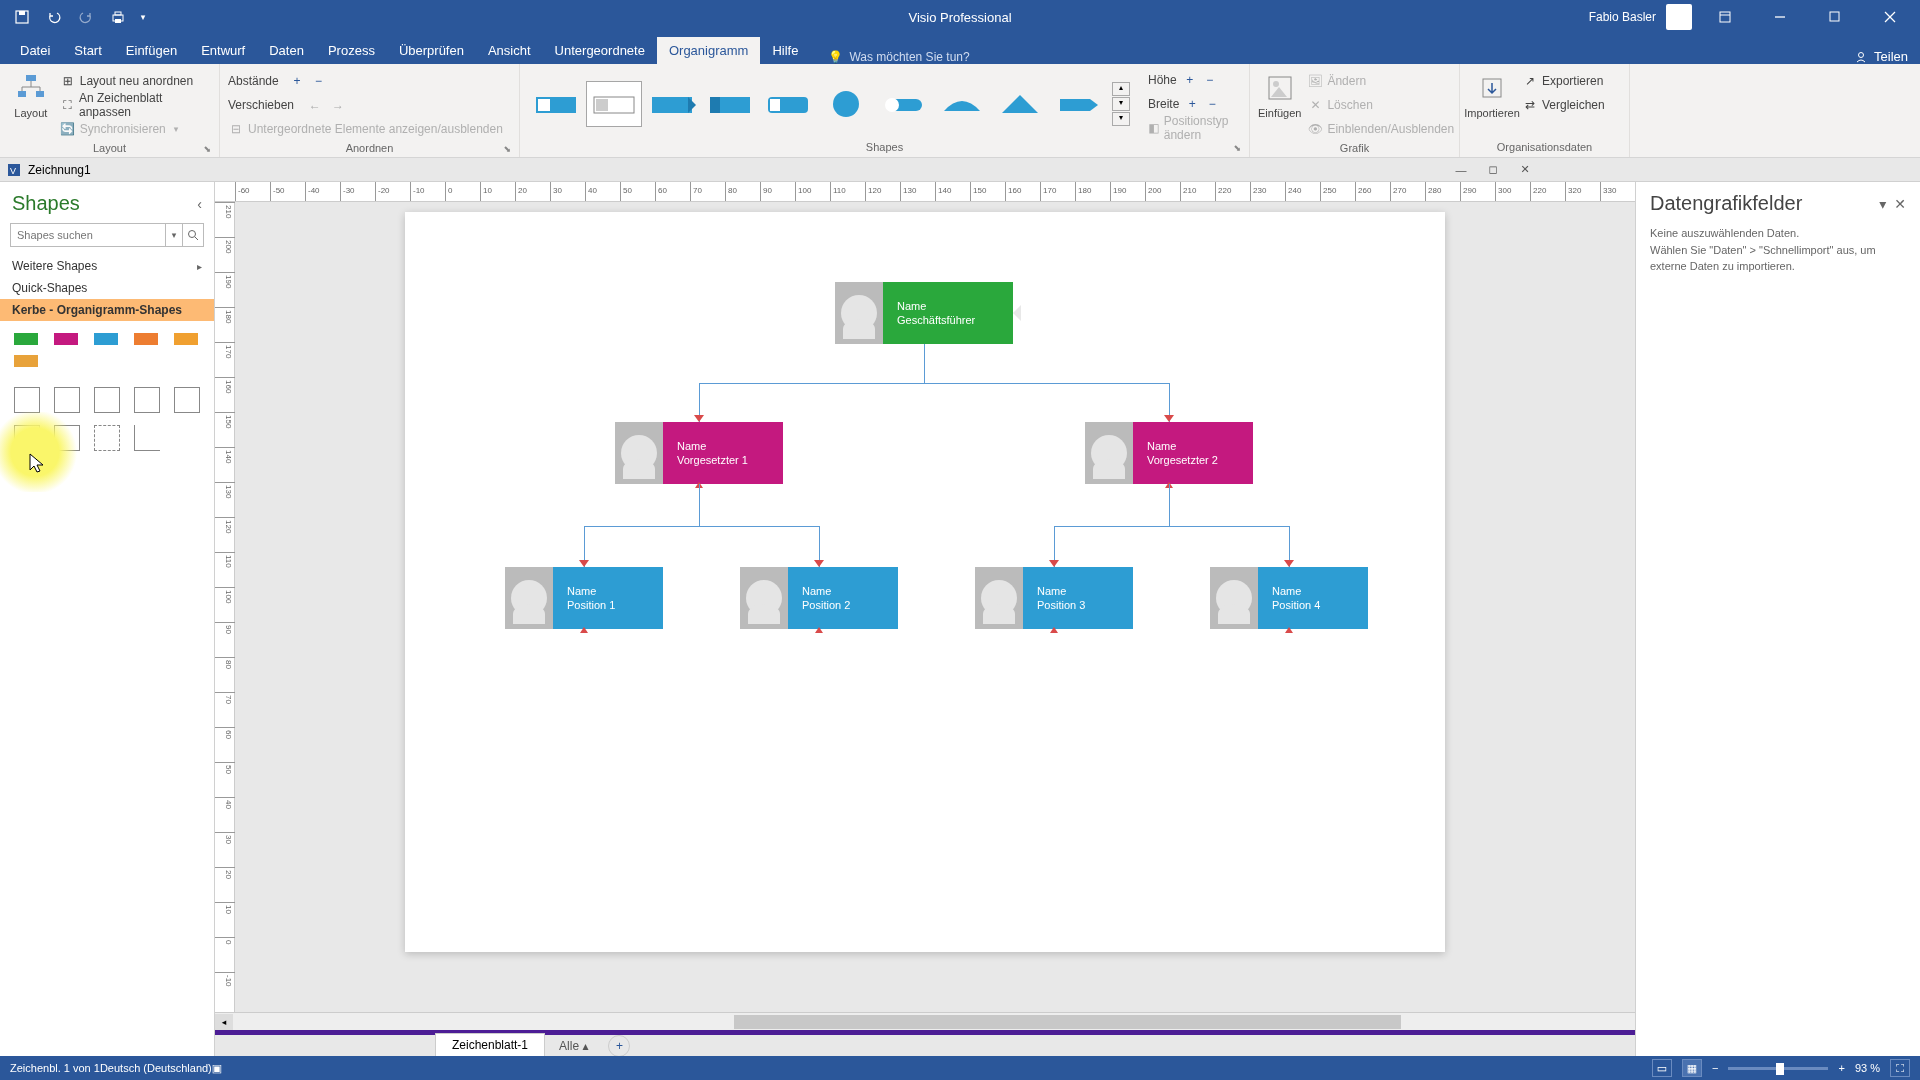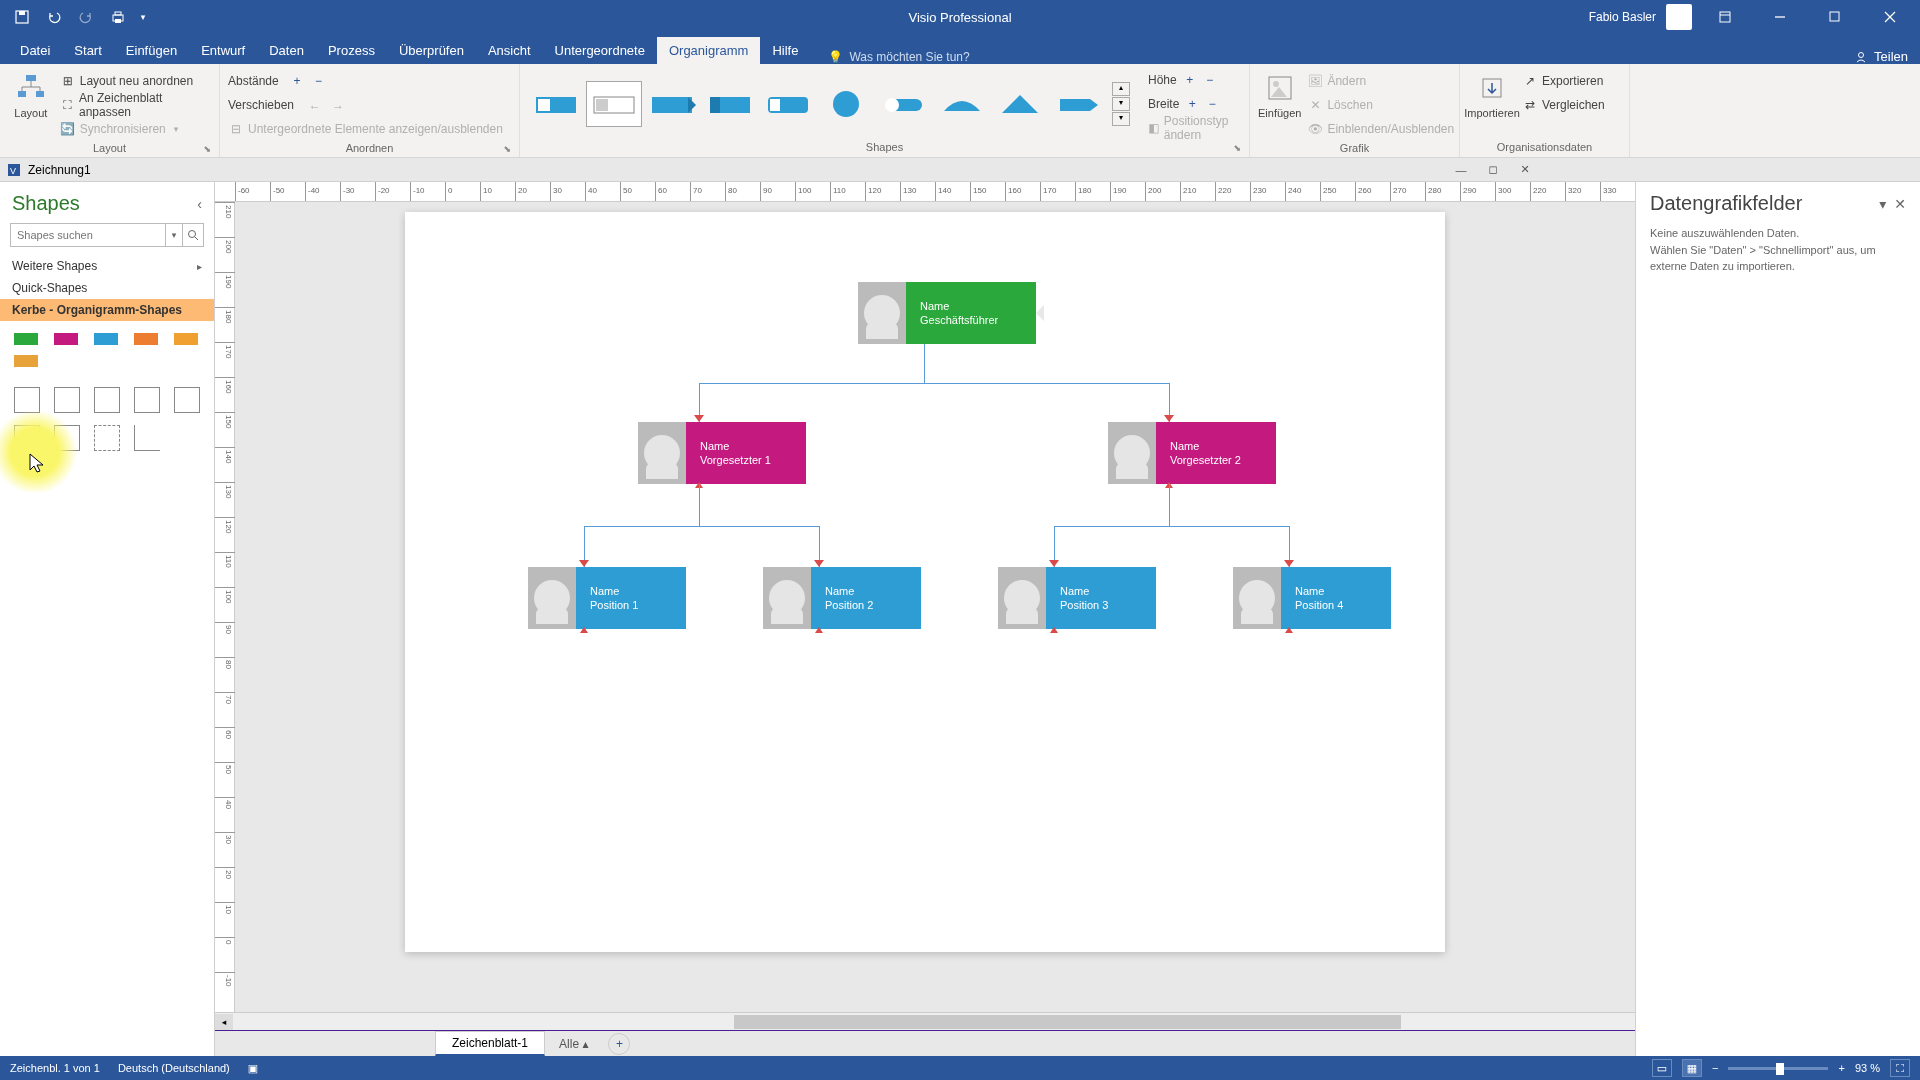--- a/index.html
+++ b/index.html
@@ -67,54 +67,54 @@
 
 .canvas-wrap { flex: 1; display: flex; flex-direction: column; background: #f0f0f0; position: relative; }
 .ruler-h { height: 20px; background: #fff; border-bottom: 1px solid #ccc; position: relative; overflow: hidden; font-size: 8px; color: #666; }
 .ruler-h .tick { position: absolute; top: 0; border-left: 1px solid #999; height: 20px; padding-left: 2px; padding-top: 4px; }
 .canvas-inner { flex: 1; display: flex; }
 .ruler-v { width: 20px; background: #fff; border-right: 1px solid #ccc; position: relative; font-size: 8px; color: #666; }
 .ruler-v .tick { position: absolute; left: 0; border-top: 1px solid #999; width: 20px; writing-mode: vertical-rl; padding: 2px; }
 .page-area { flex: 1; background: #e8e8e8; position: relative; overflow: hidden; }
 .page { position: absolute; left: 170px; top: 10px; width: 1040px; height: 740px; background: #fff; box-shadow: 0 2px 8px rgba(0,0,0,0.2); }
 .org-chart { position: relative; width: 100%; height: 100%; }
-.node { position: absolute; display: flex; align-items: flex-start; margin-left: 23px; }
+.node { position: absolute; display: flex; align-items: flex-start; }
 .node .photo { width: 48px; height: 62px; background: #bbb; display: flex; align-items: center; justify-content: center; }
 .node .photo .sil { width: 36px; height: 36px; border-radius: 50%; background: #e5e5e5; position: relative; }
 .node .photo .sil::after { content: ''; position: absolute; bottom: -8px; left: 2px; width: 32px; height: 20px; border-radius: 50% 50% 0 0; background: #e5e5e5; }
 .node .body { height: 62px; padding: 10px 14px; color: #fff; font-size: 11px; display: flex; flex-direction: column; justify-content: center; gap: 2px; position: relative; }
 .node.green .body { background: #2aa83c; width: 130px; }
 .node.magenta .body { background: #c4197f; width: 120px; }
 .node.blue .body { background: #2d9dd3; width: 110px; }
 .node .notch { position: absolute; right: -8px; top: 50%; transform: translateY(-50%); width: 0; height: 0; border-top: 8px solid transparent; border-bottom: 8px solid transparent; border-right: 8px solid #e8e8e8; }
 .conn { position: absolute; background: #5b9bd5; }
 .arrow-down { position: absolute; width: 0; height: 0; border-left: 5px solid transparent; border-right: 5px solid transparent; border-top: 7px solid #d94a4a; }
 .arrow-up-sm { position: absolute; width: 0; height: 0; border-left: 4px solid transparent; border-right: 4px solid transparent; border-bottom: 6px solid #d94a4a; }
 .hscroll-canvas { height: 18px; background: #eee; border-top: 1px solid #ccc; display: flex; align-items: center; }
 .hscroll-canvas .btn { width: 18px; height: 16px; background: #ddd; font-size: 9px; display: flex; align-items: center; justify-content: center; }
 .hscroll-canvas .track { flex: 1; height: 16px; position: relative; }
 .hscroll-canvas .thumb { position: absolute; height: 14px; background: #c8c8c8; top: 1px; left: 30%; width: 40%; }
 .vscroll { position: absolute; right: 0; top: 20px; bottom: 18px; width: 18px; background: #eee; border-left: 1px solid #ccc; }
 .vscroll .thumb { position: absolute; width: 14px; left: 2px; background: #c8c8c8; top: 25%; height: 40%; }
 
 
-.page-tabs { height: 26px; background: #e8e8e8; border-top: 1px solid #4c1d95; display: flex; align-items: center; padding-left: 220px; gap: 2px; font-size: 12px; }
+.page-tabs { height: 26px; background: #e8e8e8; border-top: 5px solid #4c1d95; display: flex; align-items: center; padding-left: 220px; gap: 2px; font-size: 12px; }
 .page-tabs .ptab { padding: 4px 16px; background: #fff; border: 1px solid #ccc; border-bottom: 2px solid #2b579a; }
 .page-tabs .alltab { padding: 16px 12px; color: #555; }
 .page-tabs .addtab { width: 22px; height: 22px; border: 1px solid #ccc; border-radius: 50%; display: flex; align-items: center; justify-content: center; color: #2b579a; margin-left: 6px; }
 
 
 .right-panel { width: 285px; border-left: 1px solid #d0d0d0; background: #fff; padding: 10px 14px; display: flex; flex-direction: column; position: absolute; right: 0; top: 182px; bottom: 24px; }
 .right-panel .rp-header { display: flex; align-items: center; justify-content: space-between; margin-bottom: 10px; }
 .right-panel h2 { font-size: 20px; font-weight: 400; color: #444; }
 .right-panel .rp-close { font-size: 14px; color: #666; }
 .right-panel .rp-body { font-size: 11px; color: #666; line-height: 1.5; }
 
 
-.status-bar { height: 24px; background: #2b579a; color: #fff; display: flex; align-items: center; font-size: 11px; padding: 0 10px; position: absolute; bottom: 0; left: 0; right: 0; gap: 18px; }
+.status-bar { height: 24px; background: #2b579a; color: #fff; display: flex; align-items: center; font-size: 11px; padding: 0 10px; position: absolute; bottom: 0; left: 0; right: 0; }
 .status-bar .right { position: absolute; right: 10px; display: flex; align-items: center; gap: 10px; }
 .status-bar .zoom-slider { width: 100px; height: 3px; background: #6a8bc0; position: relative; }
 .status-bar .zoom-slider .knob { position: absolute; width: 8px; height: 12px; background: #fff; top: -4px; left: 48%; }
 .status-bar .vbtn { width: 20px; height: 18px; border: 1px solid #6a8bc0; display: flex; align-items: center; justify-content: center; }
 
 svg { display: block; }
 </style>
 </head>
 <body>
 

